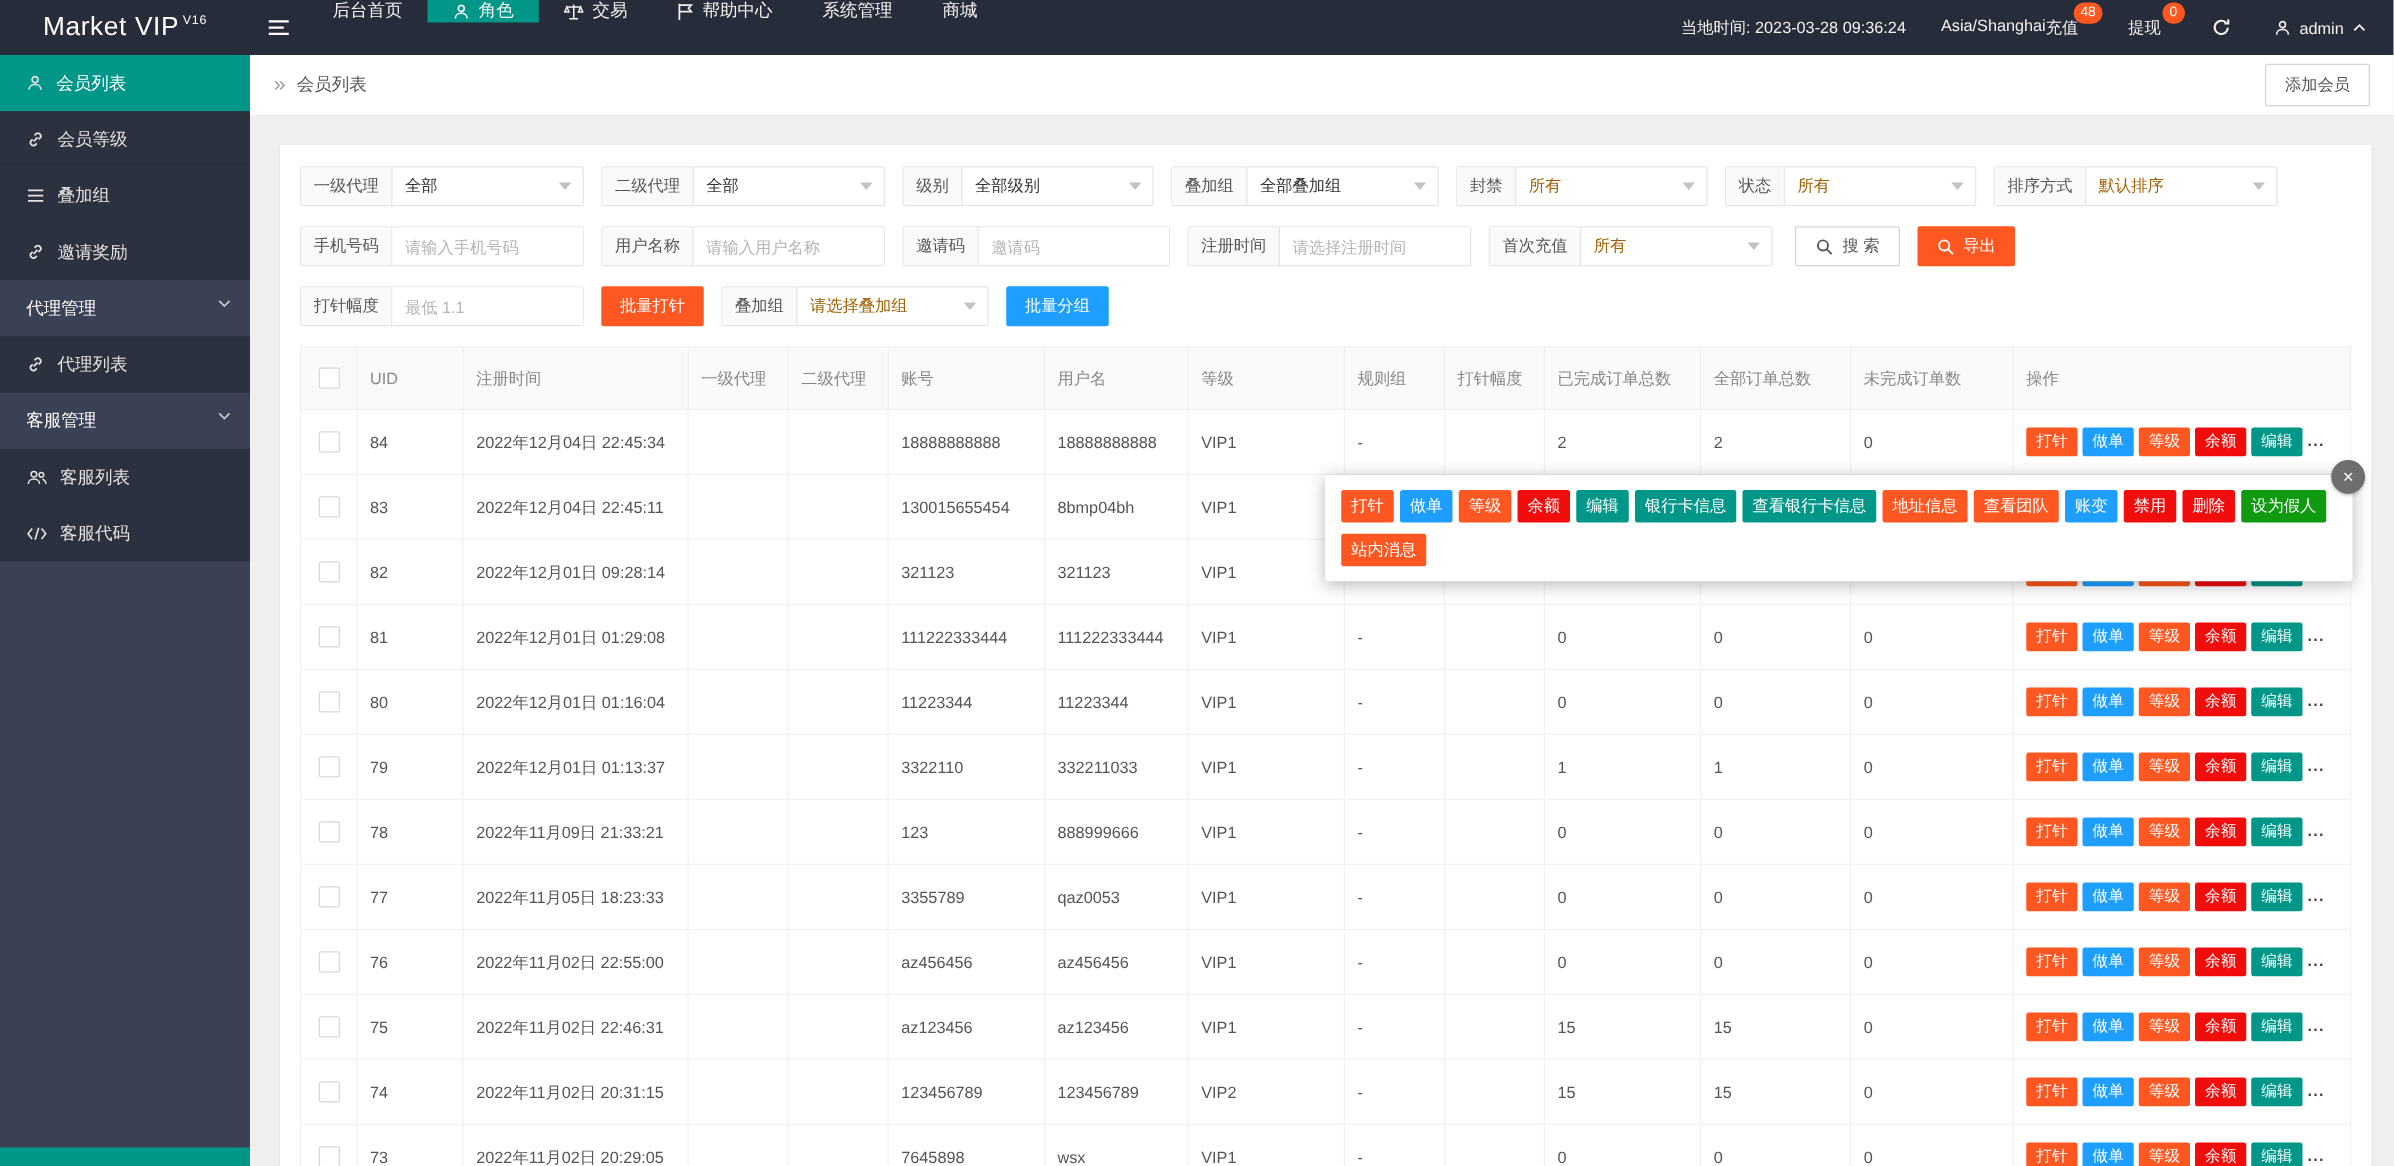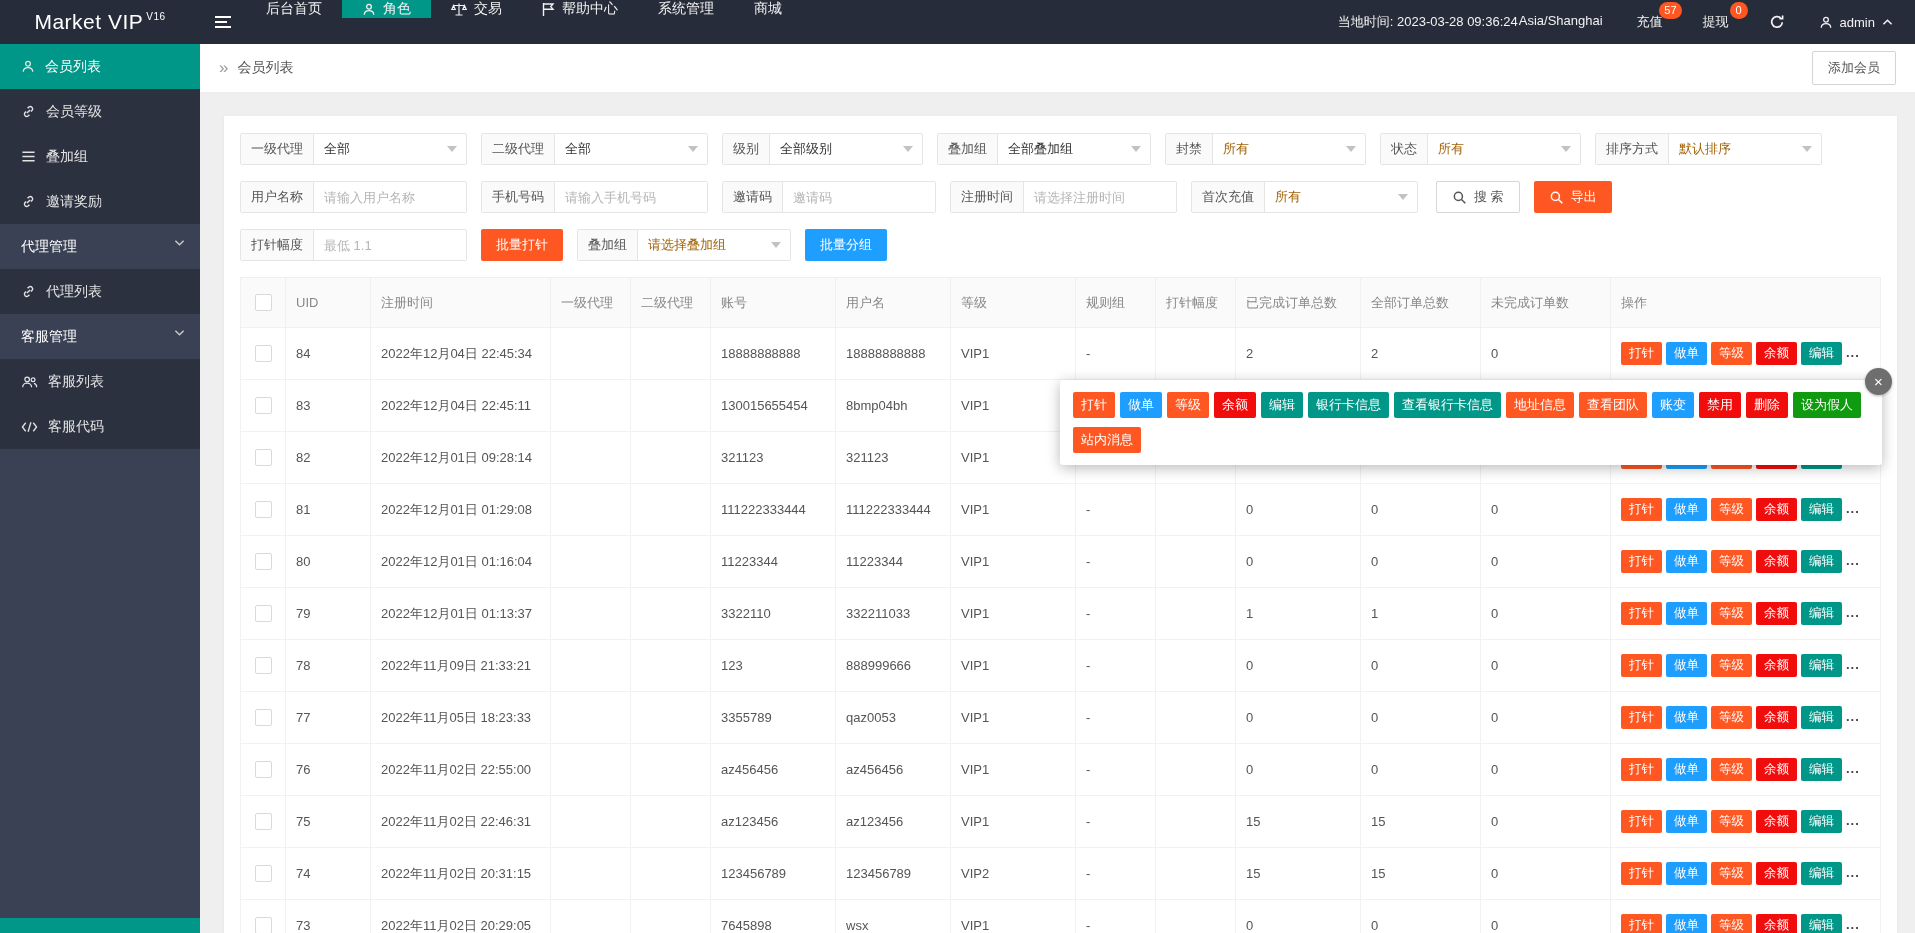--- a/index.html
+++ b/index.html
@@ -9,21 +9,21 @@
 
   
   .topbar { position:absolute; top:0; left:0; right:0; height:44px; background:#272c3a; display:flex; align-items:stretch; color:#fff; z-index:30; }
   .logo { width:200px; display:flex; align-items:center; justify-content:center; font-size:21px; color:#fff; letter-spacing:.5px; }
   .logo sup { font-size:10px; margin-left:3px; transform:translateY(-6px); }
   .hamburger { width:46px; display:flex; align-items:center; justify-content:center; cursor:pointer; }
   .topnav { display:flex; align-items:flex-start; }
   .nav-item { display:flex; align-items:center; gap:7px; padding:0 20px; font-size:14px; color:#f2f2f2; cursor:pointer; }
   .nav-item.active { background:#009688; }
   .topbar-right { margin-left:auto; display:flex; align-items:center; padding-right:22px; font-size:13px; color:#f2f2f2; }
-  .time-wrap { margin-right:34px; display:flex; gap:1px; }
+  .time-wrap { display:flex; gap:28px; }
   .badge-item { position:relative; margin-right:40px; cursor:pointer; }
   .badge { position:absolute; top:-11px; right:-19px; min-width:18px; height:17px; line-height:17px; padding:0 5px; background:#ff5722; color:#fff; border-radius:9px; font-size:11px; text-align:center; }
   .refresh-btn { margin-right:34px; cursor:pointer; display:flex; align-items:center; }
   .admin-wrap { display:flex; align-items:center; gap:7px; cursor:pointer; }
   .icon { display:inline-flex; align-items:center; justify-content:center; line-height:0; }
   .icon svg { display:block; }
 
   
   .sidebar { position:absolute; top:44px; left:0; bottom:0; width:200px; background:#3a4154; z-index:25; }
   .side-group { position:relative; height:45px; line-height:45px; padding-left:21px; color:#fff; font-size:14px; cursor:pointer; }
@@ -131,21 +131,21 @@
           <span>商城</span>
         </div>
       </div>
     <div class="topbar-right">
       <div class="time-wrap">
         <span>当地时间: 2023-03-28 09:36:24</span>
         <span>Asia/Shanghai</span>
       </div>
       <div class="badge-item">
         <span>充值</span>
-        <span class="badge">57</span>
+        <span class="badge">48</span>
       </div>
       <div class="badge-item">
         <span>提现</span>
         <span class="badge">0</span>
       </div>
       <div class="refresh-btn">
         <span class="icon" id="refresh-ic">
             <svg width="16" height="16" viewBox="0 0 16 16" fill="none" stroke="currentColor" stroke-width="1.7">
               <path d="M13.3 8.2A5.3 5.3 0 1 1 11.6 4"></path>
               <path d="M13.6 1.6v3.1h-3.1"></path>
@@ -307,26 +307,26 @@
           <div class="ig">
             <span class="addon">排序方式</span>
             <div class="field muted">
               <span>默认排序</span>
               <span class="arrow"></span>
             </div>
           </div>
         </div>
       <div class="f-row" id="f-row2">
           <div class="ig">
+            <span class="addon">手机号码</span>
+            <input placeholder="请输入手机号码" style="">
+          </div>
+          <div class="ig">
             <span class="addon">用户名称</span>
             <input placeholder="请输入用户名称" style="">
-          </div>
-          <div class="ig">
-            <span class="addon">手机号码</span>
-            <input placeholder="请输入手机号码" style="">
           </div>
           <div class="ig">
             <span class="addon">邀请码</span>
             <input placeholder="邀请码" style="">
           </div>
           <div class="ig">
             <span class="addon">注册时间</span>
             <input placeholder="请选择注册时间" style="">
           </div>
           <div class="ig">

